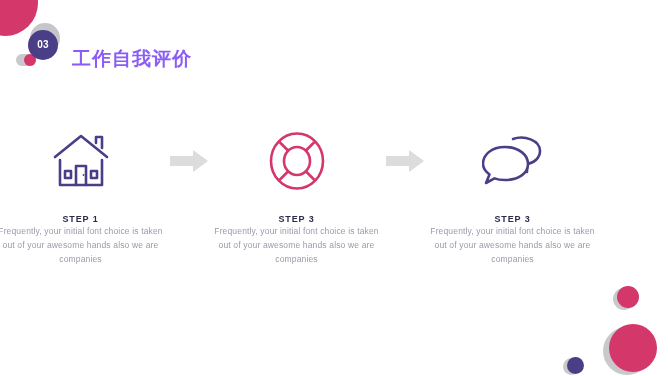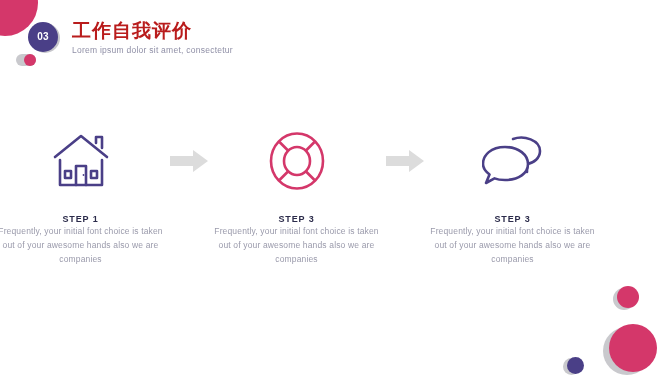--- a/index.html
+++ b/index.html
@@ -93,26 +93,27 @@
   }
   #badge-number {
     color:#ffffff;
     font-size:10px;
     font-weight:bold;
     letter-spacing:.3px;
     line-height:1;
   }
   #header-text { margin-left:14px; }
   #page-title {
-    color:#b91c1c;
+    color:#8b5cf6;
     font-size:19px;
     font-weight:bold;
     letter-spacing:1px;
     line-height:1.15;
     white-space:nowrap;
+    margin-top:28px;
   }
   #page-subtitle {
     margin-top:3px;
     color:#8f8fa6;
     font-size:8.5px;
     letter-spacing:.25px;
     white-space:nowrap;
   }
 
   
@@ -176,21 +177,20 @@
   <div class="deco" id="deco-br-purple-shadow"></div>
   <div class="deco" id="deco-br-purple"></div>
 
   <div id="header">
     <div id="badge-shadow"></div>
     <div id="badge">
       <span id="badge-number">03</span>
     </div>
     <div id="header-text">
       <div id="page-title">工作自我评价</div>
-      <div id="page-subtitle">Lorem ipsum dolor sit amet, consectetur</div>
     </div>
   </div>
 
   <div id="steps">
 
     <div class="step-col">
       <div class="step-icon">
         <svg width="58" height="56" viewBox="0 0 58 56" fill="none" stroke="#4A3F87" stroke-width="2.6" stroke-linejoin="round" stroke-linecap="round">
           <path d="M3 24 L29 3 L55 24"></path>
           <path d="M44 10 L44 4 L50 4 L50 15"></path>

